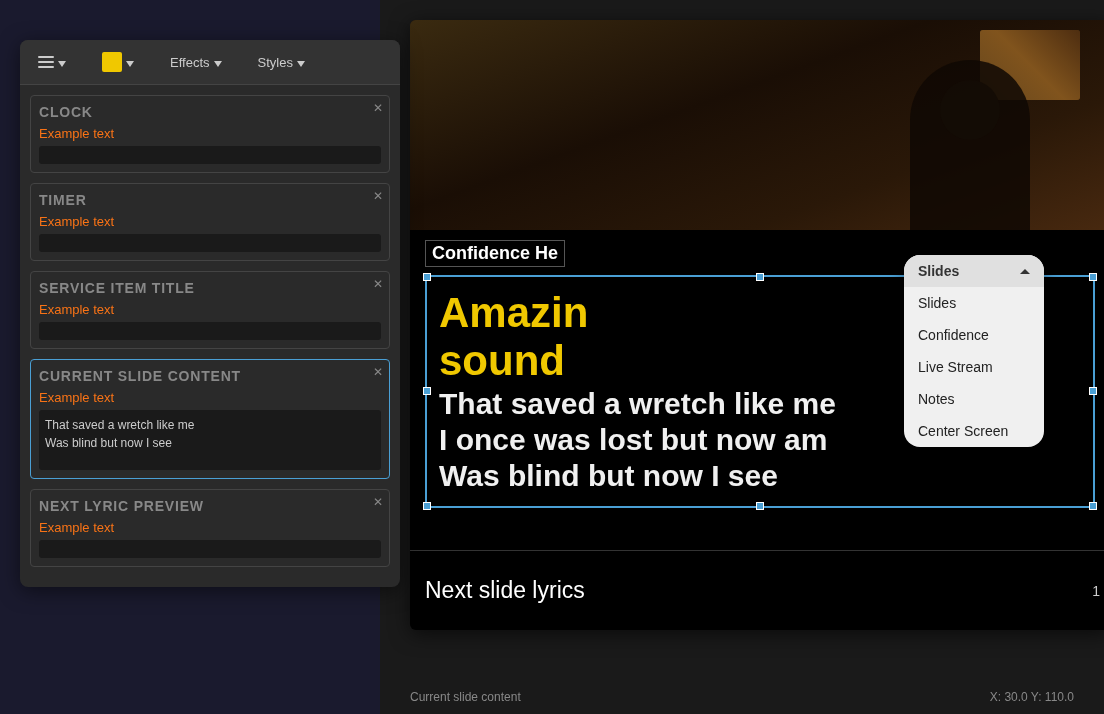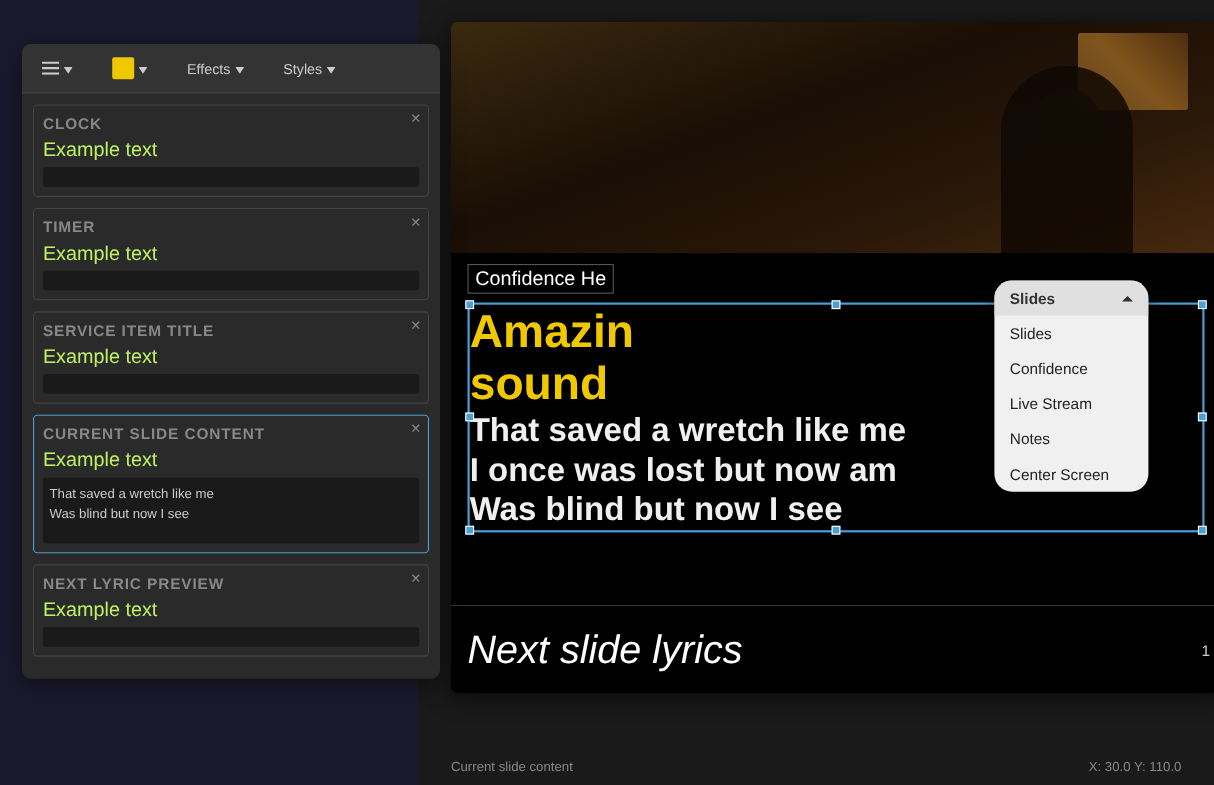--- a/index.html
+++ b/index.html
@@ -89,22 +89,22 @@
       right: 6px;
       color: #888;
       cursor: pointer;
       font-size: 12px;
       background: none;
       border: none;
       line-height: 1;
     }
 
     .example-text {
-      color: #bef264;
-      font-size: 18px;
+      color: #f97316;
+      font-size: 13px;
       margin-bottom: 5px;
     }
 
     .text-preview-bar {
       background: #1a1a1a;
       border-radius: 3px;
       height: 18px;
       width: 100%;
     }
 
@@ -167,31 +167,31 @@
       left: 0;
       right: 0;
       bottom: 80px;
       background: #000;
       padding: 10px 15px;
     }
 
     .confidence-header {
       color: #fff;
       font-size: 18px;
-      font-weight: normal;
+      font-weight: bold;
       background: transparent;
       border: 1px solid #555;
       padding: 2px 6px;
       margin-bottom: 8px;
       display: inline-block;
     }
 
     .selection-box {
       border: 2px solid #4a9fd4;
-      padding: 0;
+      padding: 12px;
       position: relative;
     }
 
     .selection-handle {
       position: absolute;
       width: 8px;
       height: 8px;
       background: #4a9fd4;
       border: 1px solid #fff;
     }
@@ -226,22 +226,21 @@
       height: 80px;
       background: #000;
       display: flex;
       align-items: center;
       padding: 0 15px;
       border-top: 1px solid #333;
     }
 
     .next-slide-text {
       color: #fff;
-      font-size: 36px;
-      font-style: italic;
+      font-size: 23px;
     }
 
     .slide-number {
       position: absolute;
       right: 10px;
       top: 50%;
       transform: translateY(-50%);
       color: #ccc;
       font-size: 14px;
     }

